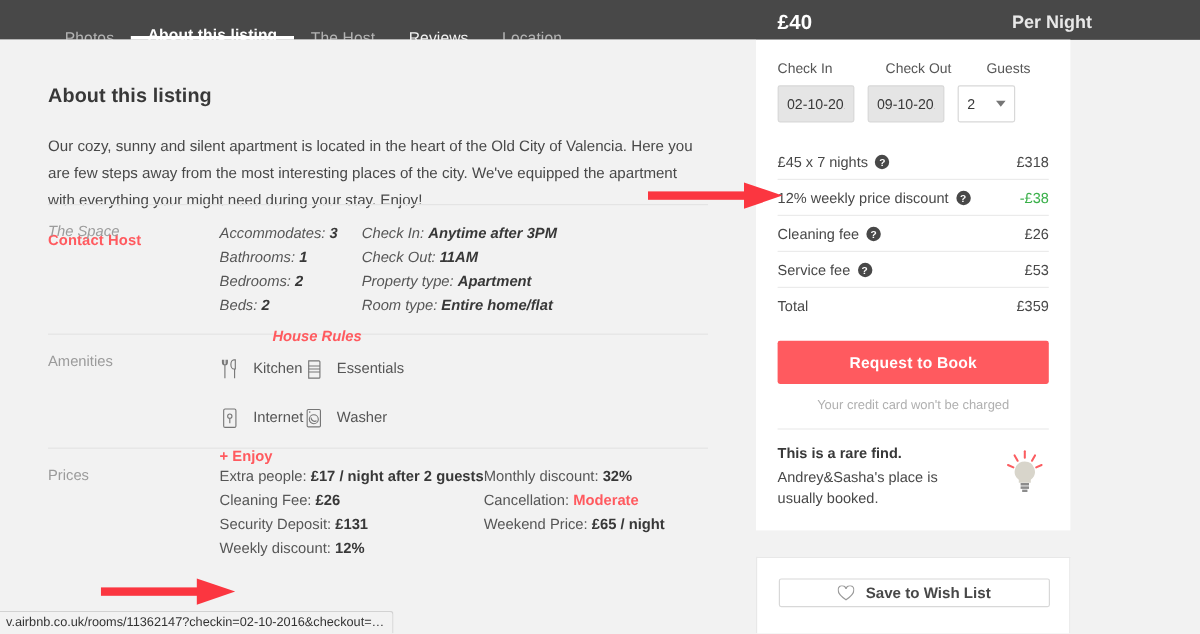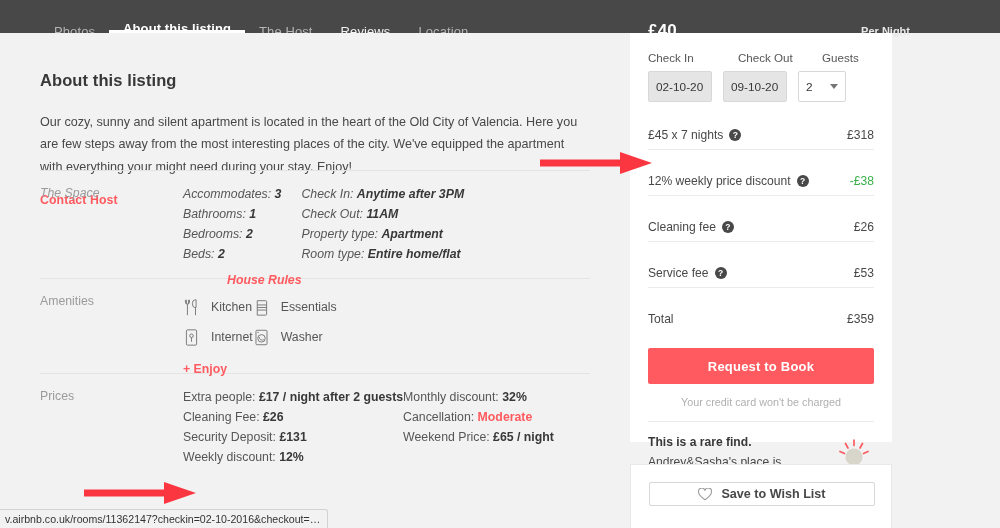--- a/index.html
+++ b/index.html
@@ -59,39 +59,39 @@
   #sec-space .sec-col:first-of-type { width: 220px; }
   #sec-amen  .sec-col:first-of-type { width: 220px; }
   #sec-price .sec-col:first-of-type { width: 220px; }
   .sec-col b { color: #383838; font-weight: bold; }
   .sec-col .red { color: #ff5a5f; font-weight: bold; }
   .sec-col a.red {
     display: inline-block; margin-top: 6px; color: #ff5a5f;
     font-weight: bold; text-decoration: none; cursor: pointer; padding-left: 44px;
   }
   .amen-row { display: flex; align-items: center; gap: 11px; height: 29px; }
-  .amen-row + .amen-row { margin-top: 1px; }
+  .amen-row + .amen-row { margin-top: 12px; }
   .amen-label { font-size: 12.3px; color: #565656; }
   .amen-ico { width: 17px; height: 19px; flex: none; color: #767676; }
   .more-link {
     display: inline-block; margin-top: 8px; color: #ff5a5f;
     font-size: 12.3px; font-weight: bold; text-decoration: none; cursor: pointer;
   }
 
   
   .panel-head {
     position: absolute; left: 630px; top: 0; width: 370px; height: 33px;
     background: #484848;
   }
   .panel-head .inner {
-    position: absolute; left: 18px; top: 14px; width: 262px; height: 33px;
+    position: absolute; left: 18px; top: 2px; width: 262px; height: 33px;
     display: flex; align-items: center; justify-content: space-between;
   }
   .price-big { color: #fff; font-size: 17px; font-weight: bold; letter-spacing: .2px; }
-  .per-night { color: #e8e8e8; font-size: 11px; font-weight: bold; }
+  .per-night { color: #e8e8e8; font-size: 15px; font-weight: bold; }
 
   .bookcard {
     position: absolute; left: 630px; top: 33px; width: 262px; height: 409px;
     background: #fff; padding: 0 18px;
   }
   .field-labels { display: flex; padding-top: 18px; gap: 0; }
   .fl { font-size: 11.6px; color: #565656; }
   .fl.a { width: 90px; }
   .fl.b { width: 84px; }
   .inputs { display: flex; gap: 0; margin-top: 7px; }
@@ -108,21 +108,20 @@
     justify-content: space-between;
   }
   .caret { width: 0; height: 0; border-left: 4px solid transparent;
            border-right: 4px solid transparent; border-top: 5px solid #767676; }
 
   .rows { margin-top: 18px; }
   .prow {
     display: flex; align-items: center; justify-content: space-between;
     height: 30px; border-bottom: 1px solid #ebebeb; font-size: 12.1px;
     color: #484848;
-    margin-top: 16px;
   }
   .prow .left { display: flex; align-items: center; gap: 6px; }
   .prow .amt { color: #484848; }
   .prow .amt.green { color: #3ab04a; }
   .prow.total { border-bottom: none; }
   .qmark {
     width: 12px; height: 12px; border-radius: 50%; background: #484848;
     color: #fff; font-size: 8.5px; font-weight: bold; line-height: 12px;
     text-align: center; flex: none; cursor: pointer;
   }

